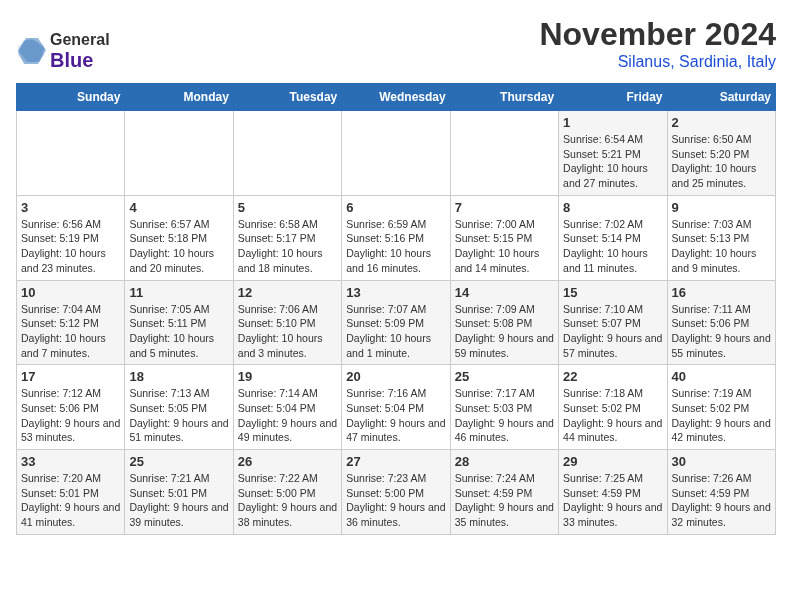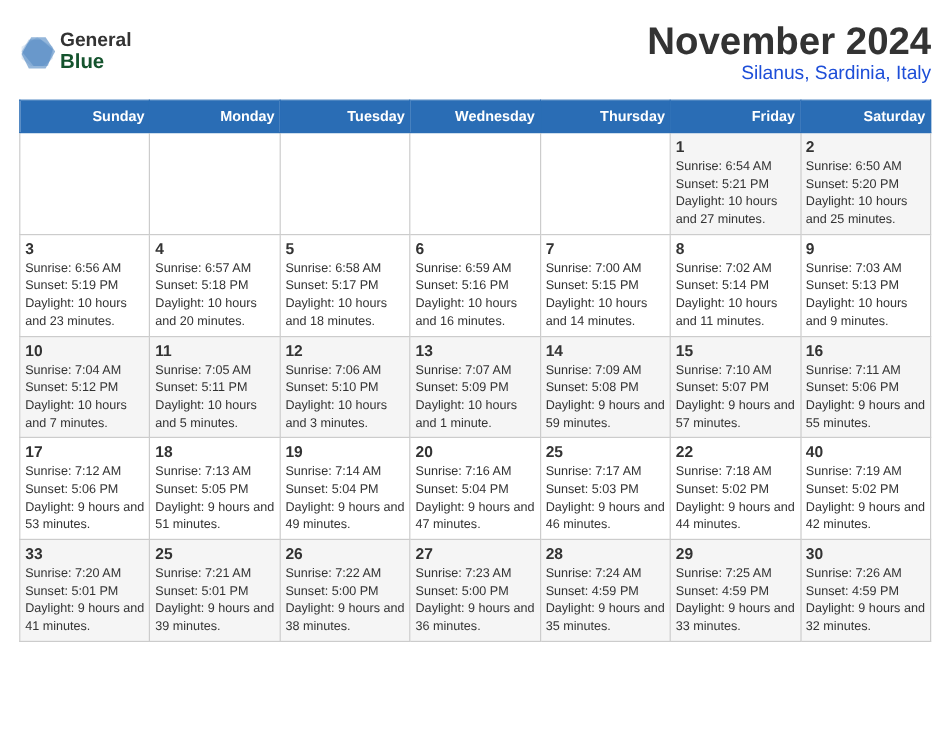--- a/index.html
+++ b/index.html
@@ -6,42 +6,42 @@
     body {
       font-family: Arial, sans-serif;
       background: #fff;
       width: 792px;
       min-height: 612px;
       padding: 16px;
     }
     .header-area {
       display: flex;
       justify-content: space-between;
-      align-items: center;
+      align-items: flex-end;
       margin-bottom: 12px;
     }
     .logo {
       display: flex;
       align-items: center;
       gap: 4px;
     }
     .logo-text {
       display: flex;
       flex-direction: column;
       line-height: 1.1;
     }
     .logo-general {
       font-size: 16px;
       font-weight: bold;
       color: #333;
     }
     .logo-blue {
-      font-size: 17px;
-      font-weight: bold;
-      color: #14532d;
+      font-size: 20px;
+      font-weight: bold;
+      color: #4c1d95;
     }
     .logo-icon {
       width: 30px;
       height: 30px;
     }
     .title-area {
       text-align: right;
     }
     .month-title {
       font-size: 32px;

